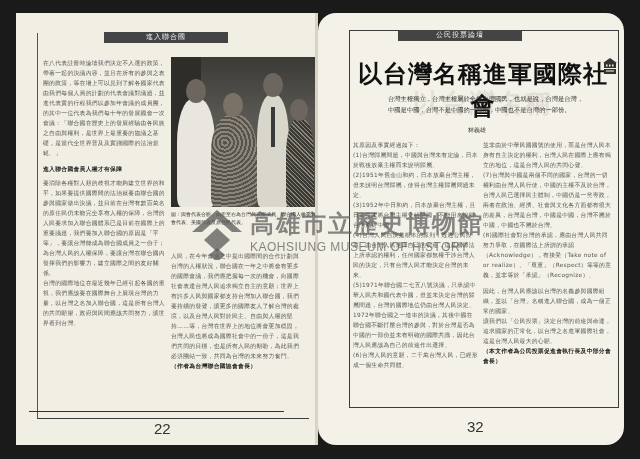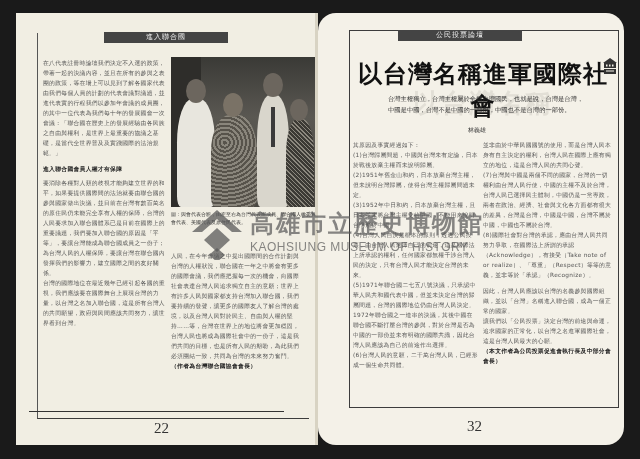--- a/index.html
+++ b/index.html
@@ -31,21 +31,21 @@
   .subhead { font-weight: bold; color: #222; margin: 6px 0 4px 0 !important; }
   .bold { font-weight: bold; color: #222; }
   .photo {
     position: absolute; left: 155px; top: 44px; width: 145px; height: 150px;
     background: linear-gradient(180deg, #3a3a36 0%, #5a5852 40%, #4a4842 100%);
     overflow: hidden;
   }
   .person { position: absolute; border-radius: 40% 40% 10% 10%; }
   .head { position: absolute; border-radius: 50%; background: #6c665e; }
   .caption { position: absolute; left: 155px; top: 197px; width: 145px; font-size: 5px; line-height: 8px; color: #333; }
-  .page-num { position: absolute; font-size: 15px; color: #333; font-family: Liberation Serif, serif; }
+  .page-num { position: absolute; font-size: 15px; color: #333; font-family: Liberation Sans, sans-serif; }
   .left .page-num { left: 138px; top: 407px; }
   .right .page-num { left: 149px; top: 405px; }
   .bottom-rule { position: absolute; height: 1px; background: #333; }
   .left .bottom-rule { left: 13px; top: 398px; width: 255px; }
   .title {
     position: absolute; left: 31px; top: 45px; width: 268px; text-align: center;
     font-size: 24px; font-weight: bold; color: #111; letter-spacing: 1px;
     font-family: "DejaVu Sans", sans-serif;
   }
   .title-shadow {

